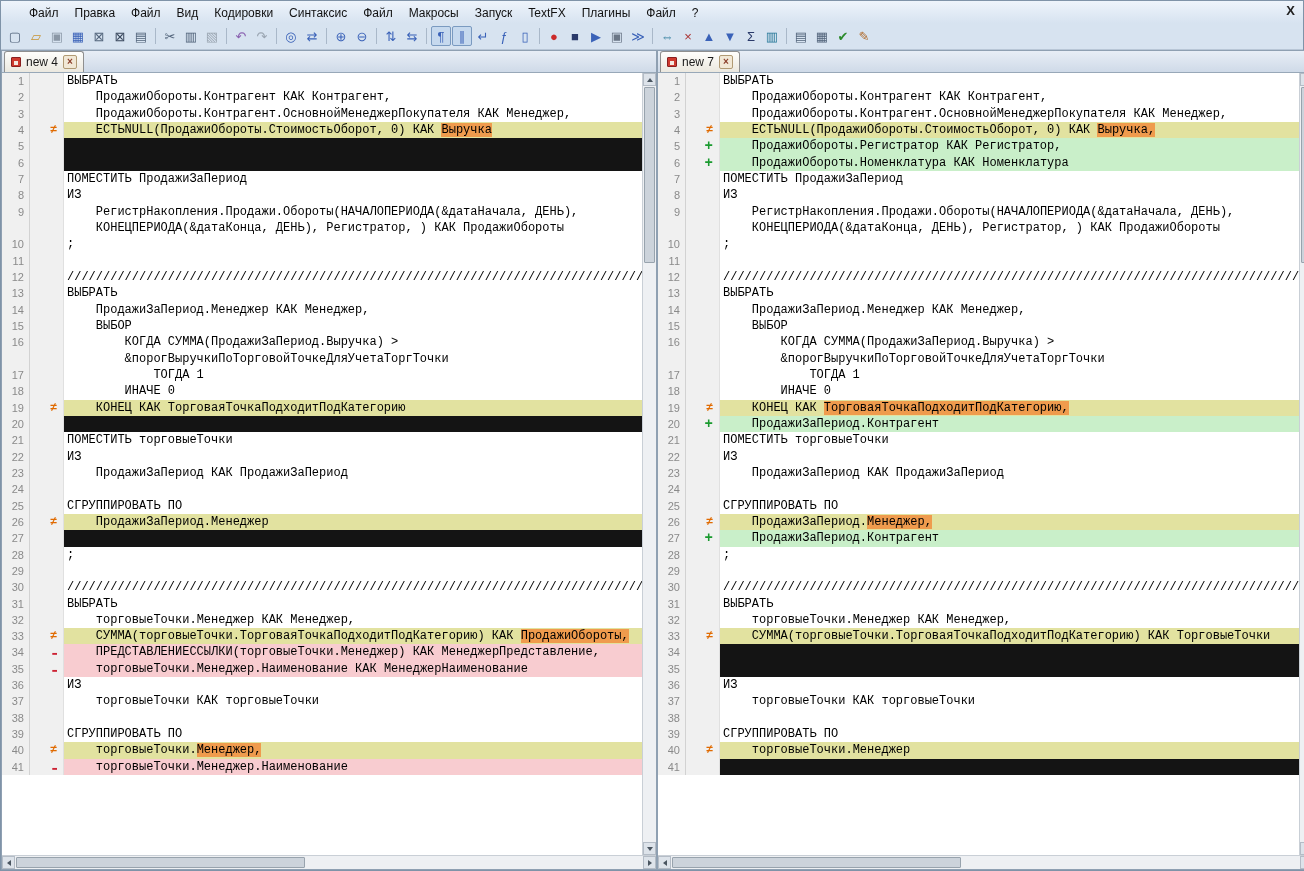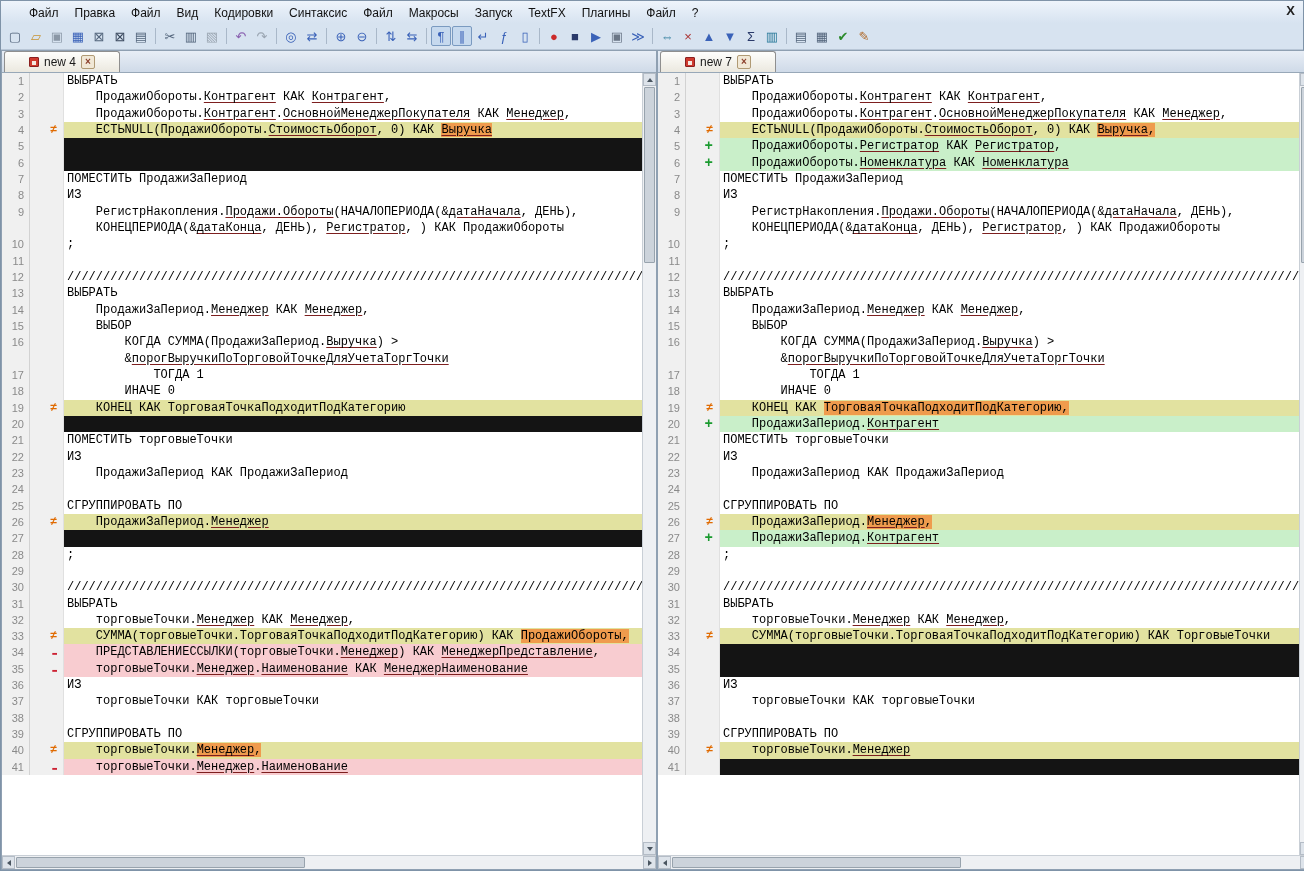--- a/index.html
+++ b/index.html
@@ -23,21 +23,21 @@
   
   .main{position:absolute;top:49px;bottom:0;left:0;right:0;display:flex}
   .pane{position:relative;height:100%;border:1px solid #8fa0b2;display:flex;flex-direction:column;background:#fff}
   .pane-left{width:656px}
   .splitter{width:2px;background:#c3d2e2}
   .pane-right{flex:1}
 
   
   .tabbar{height:22px;background:linear-gradient(#e8eef6,#cfdae8);display:flex;align-items:flex-end;
     padding-left:2px;border-bottom:1px solid #98a8b8;flex:0 0 22px}
-  .tab{height:21px;display:flex;align-items:center;gap:5px;padding:0 24px;
+  .tab{height:21px;display:flex;align-items:center;gap:5px;padding:0 6px;
     background:linear-gradient(#fefefc,#ebe8df);border:1px solid #8f8f8f;border-bottom:none;
     border-radius:3px 3px 0 0;font-size:12px;color:#1a1a1a}
   .floppy{width:10px;height:10px;background:#ce3a2e;border:1px solid #8a1f1f;border-radius:1px;position:relative}
   .floppy:after{content:"";position:absolute;left:2px;bottom:1px;width:4px;height:4px;background:#f4e8e0}
   .tab-close{width:14px;height:14px;border:1px solid #b09a74;background:#f1e8d6;color:#8a3d2a;
     font-size:10px;line-height:12px;text-align:center;border-radius:2px;font-weight:bold}
 
   
   .body{flex:1;display:flex;min-height:0}
   .content{flex:1;overflow:hidden;background:#fff}
@@ -47,21 +47,21 @@
     color:var(--gutter-text,#8a8a8a);font-family:"Liberation Sans",sans-serif;font-size:11px;
     border-right:1px solid #d2d2d2}
   .mg{width:34px;flex:0 0 34px;background:var(--gutter,#f0f0f0);text-align:right;padding-right:6px;
     border-right:1px solid #e0e0e0}
   .tx{flex:1;padding-left:3px;overflow:hidden;color:#000}
   .row.changed .tx{background:var(--changed,#e2e2a0)}
   .row.added   .tx{background:var(--added,#c9efc9)}
   .row.removed .tx{background:var(--removed,#f8ccd0)}
   .row.blank   .tx{background:var(--blank,#141414)}
   .hl{background:var(--word,#ef9b4d)}
-  .u{text-decoration:underline;text-decoration-color:#7d1f1f;text-underline-offset:2px}
+  .u{text-decoration-color:#7d1f1f;text-underline-offset:2px}
   .mk{font-weight:bold;font-size:12px;display:inline-block}
   .mk-neq{font-size:12px}
   .mk-add{font-size:14px}
   .mk-del{font-size:8px}
 
   
   .vscroll{flex:0 0 14px;display:flex;flex-direction:column;background:#eef0f3;border-left:1px solid #c9cfd6}
   .sb-btn{height:13px;flex:0 0 13px;background:#dde3ea;border:1px solid #b4bcc6;
     display:flex;align-items:center;justify-content:center}
   .sb-track{flex:1;position:relative}

